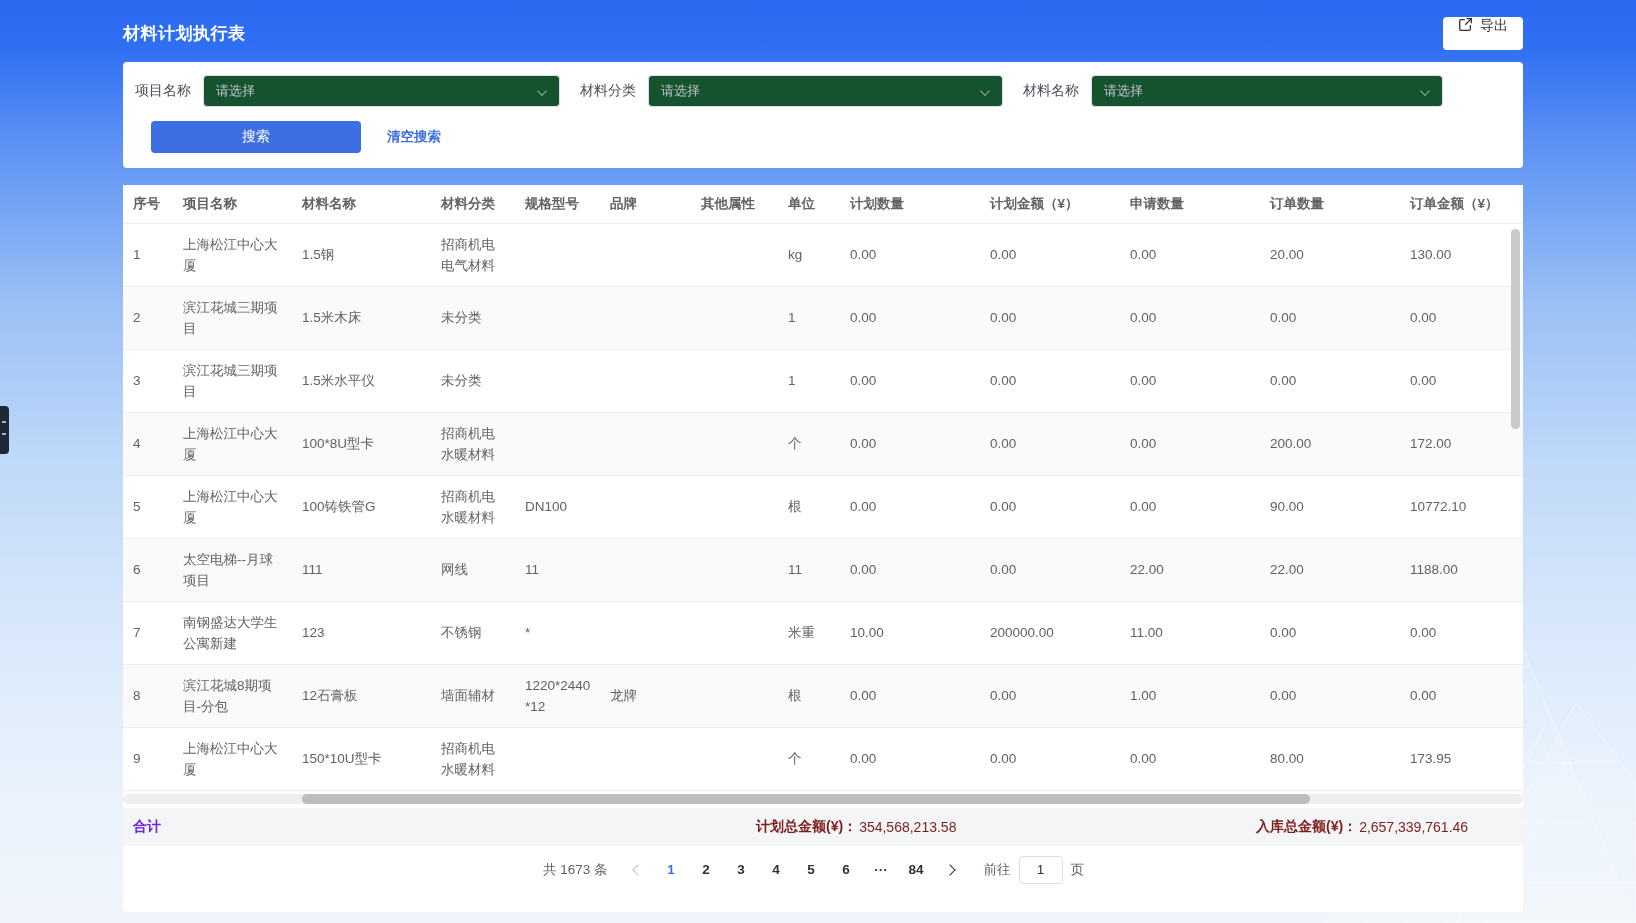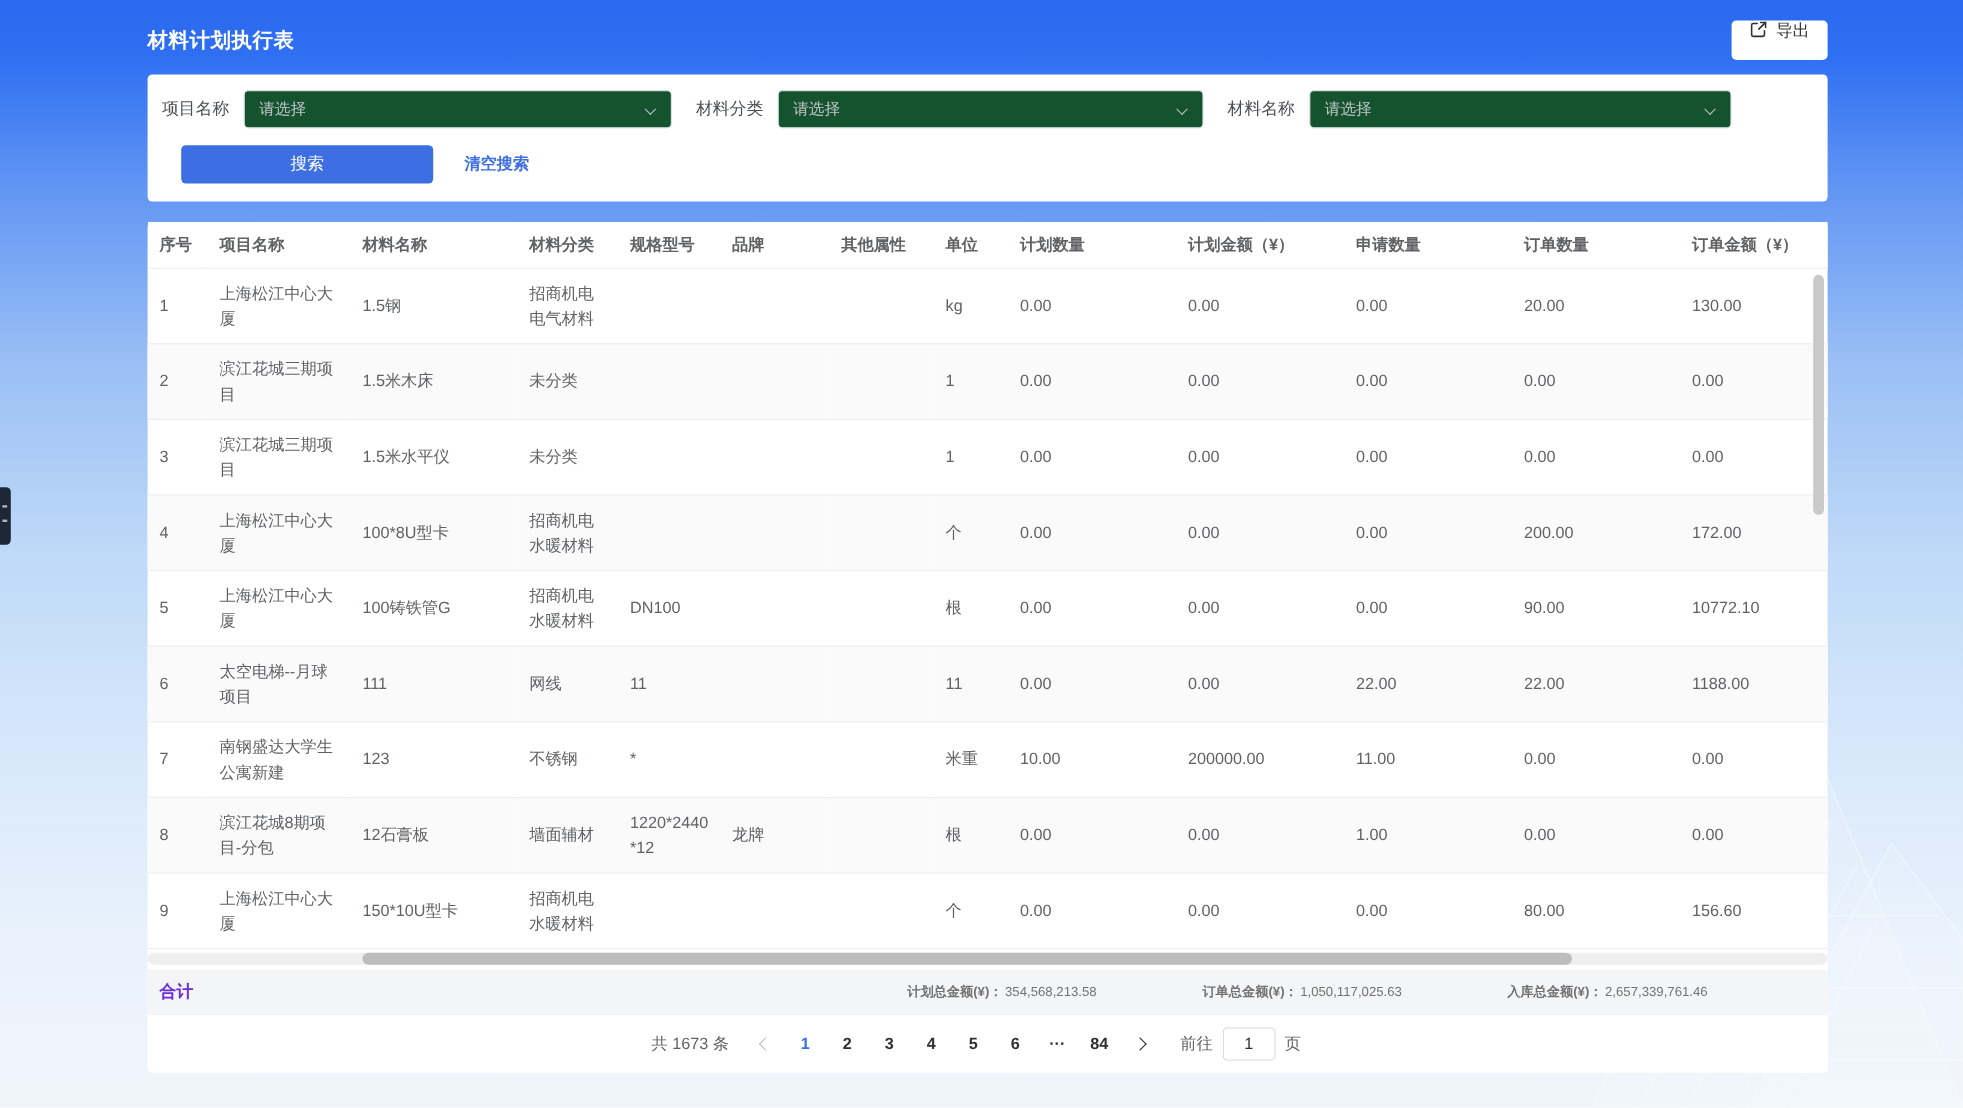--- a/index.html
+++ b/index.html
@@ -41,21 +41,21 @@
   }
   .w1{width:357px} .w2{width:355px} .w3{width:352px}
   .filter-actions { margin-top:14px; display:flex; align-items:center; }
   .search-btn {
     margin-left:16px; width:210px; height:32px; background:#3D6FE3; color:#fff;
     border:none; border-radius:4px; font-size:14px; cursor:pointer;
   }
   .clear-link { margin-left:26px; color:#3D6FE3; font-size:13.5px; text-decoration:none; cursor:pointer;font-weight:bold; }
 
   
-  .table-card { position:relative; margin-top:17px; background:#ffffff; border-radius:4px; padding-bottom:0; }
+  .table-card { position:relative; margin-top:17px; background:#ffffff; border-radius:4px; padding-bottom:18px; }
   table.grid { width:1400px; border-collapse:collapse; table-layout:fixed; }
   .c0{width:50px}.c1{width:119px}.c2{width:139px}.c3{width:84px}.c4{width:85px}.c5{width:91px}
   .c6{width:87px}.c7{width:62px}.c8{width:140px}.c9{width:140px}.c10{width:140px}.c11{width:140px}.c12{width:123px}
   table.grid th {
     height:38px; text-align:left; padding:0 8px 0 10px; font-size:13.5px; font-weight:600;
     color:#606266; border-bottom:1px solid #ebeef5; background:#fff; white-space:nowrap; overflow:hidden;
   }
   table.grid td {
     height:63px; padding:4px 8px 4px 10px; font-size:13.5px; color:#606266;
     border-bottom:1px solid #ebeef5; line-height:21px; word-break:break-all; vertical-align:middle;
@@ -63,21 +63,21 @@
   table.grid tbody tr:nth-child(even) { background:#fafafa; }
 
   
   .h-scrollbar { position:relative; height:10px; margin:3px 0 4px 0; background:#efefef; border-radius:5px; }
   .h-scrollbar .thumb { position:absolute; left:179px; width:1008px; top:0; height:10px; background:#bdbdbd; border-radius:5px; cursor:pointer; }
   .v-scrollbar { position:absolute; top:44px; right:3px; width:9px; height:200px; background:#c9c9c9; border-radius:5px; cursor:pointer; }
 
   
   .totals-row { position:relative; height:38px; background:#f4f5f7; display:flex; align-items:center; }
   .totals-label { margin-left:10px; font-size:14px; font-weight:700; color:#6d28d9; }
-  .total-item { position:absolute; top:0; height:38px; display:flex; align-items:center; font-size:11px; color:#737373; white-space:nowrap;justify-content:center; }
+  .total-item { position:absolute; top:0; height:38px; display:flex; align-items:center; font-size:14px; color:#7f1d1d; white-space:nowrap;justify-content:center; }
   .total-item b { font-weight:600; margin-right:2px; }
   .t0{left:633px}.t1{left:879px}.t2{left:1133px}
 
   
   .pagination { height:48px; display:flex; align-items:center; padding-left:420px; font-size:13.5px; background:#fff; border-radius:0 0 4px 4px; }
   .total-text { color:#606266; margin-right:14px; }
   .page-arrow { width:32px; height:28px; background:none; border:none; display:flex; align-items:center; justify-content:center; cursor:pointer; }
   .arrow-glyph { width:8px; height:8px; border-left:1.6px solid #303133; border-bottom:1.6px solid #303133; }
   .arrow-prev .arrow-glyph { transform:rotate(45deg); border-color:#c0c4cc; }
   .arrow-next .arrow-glyph { transform:rotate(-135deg); }
@@ -322,39 +322,35 @@
             <td>150*10U型卡</td>
             <td>招商机电水暖材料</td>
             <td></td>
             <td></td>
             <td></td>
             <td>个</td>
             <td>0.00</td>
             <td>0.00</td>
             <td>0.00</td>
             <td>80.00</td>
-            <td>156.60</td>
+            <td>173.95</td>
           </tr>
         </tbody>
     </table>
 
     <div class="v-scrollbar"></div>
     <div class="h-scrollbar">
       <div class="thumb"></div>
     </div>
 
     <div class="totals-row">
       <span class="totals-label">合计</span>
       <span class="total-item t0">
           <b>计划总金额(¥)：</b>
           <span>354,568,213.58</span>
-        </span>
-      <span class="total-item t1">
-          <b>订单总金额(¥)：</b>
-          <span>1,050,117,025.63</span>
         </span>
       <span class="total-item t2">
           <b>入库总金额(¥)：</b>
           <span>2,657,339,761.46</span>
         </span>
     </div>
 
     <div class="pagination">
       <span class="total-text">共 1673 条</span>
       <button class="page-arrow arrow-prev">

